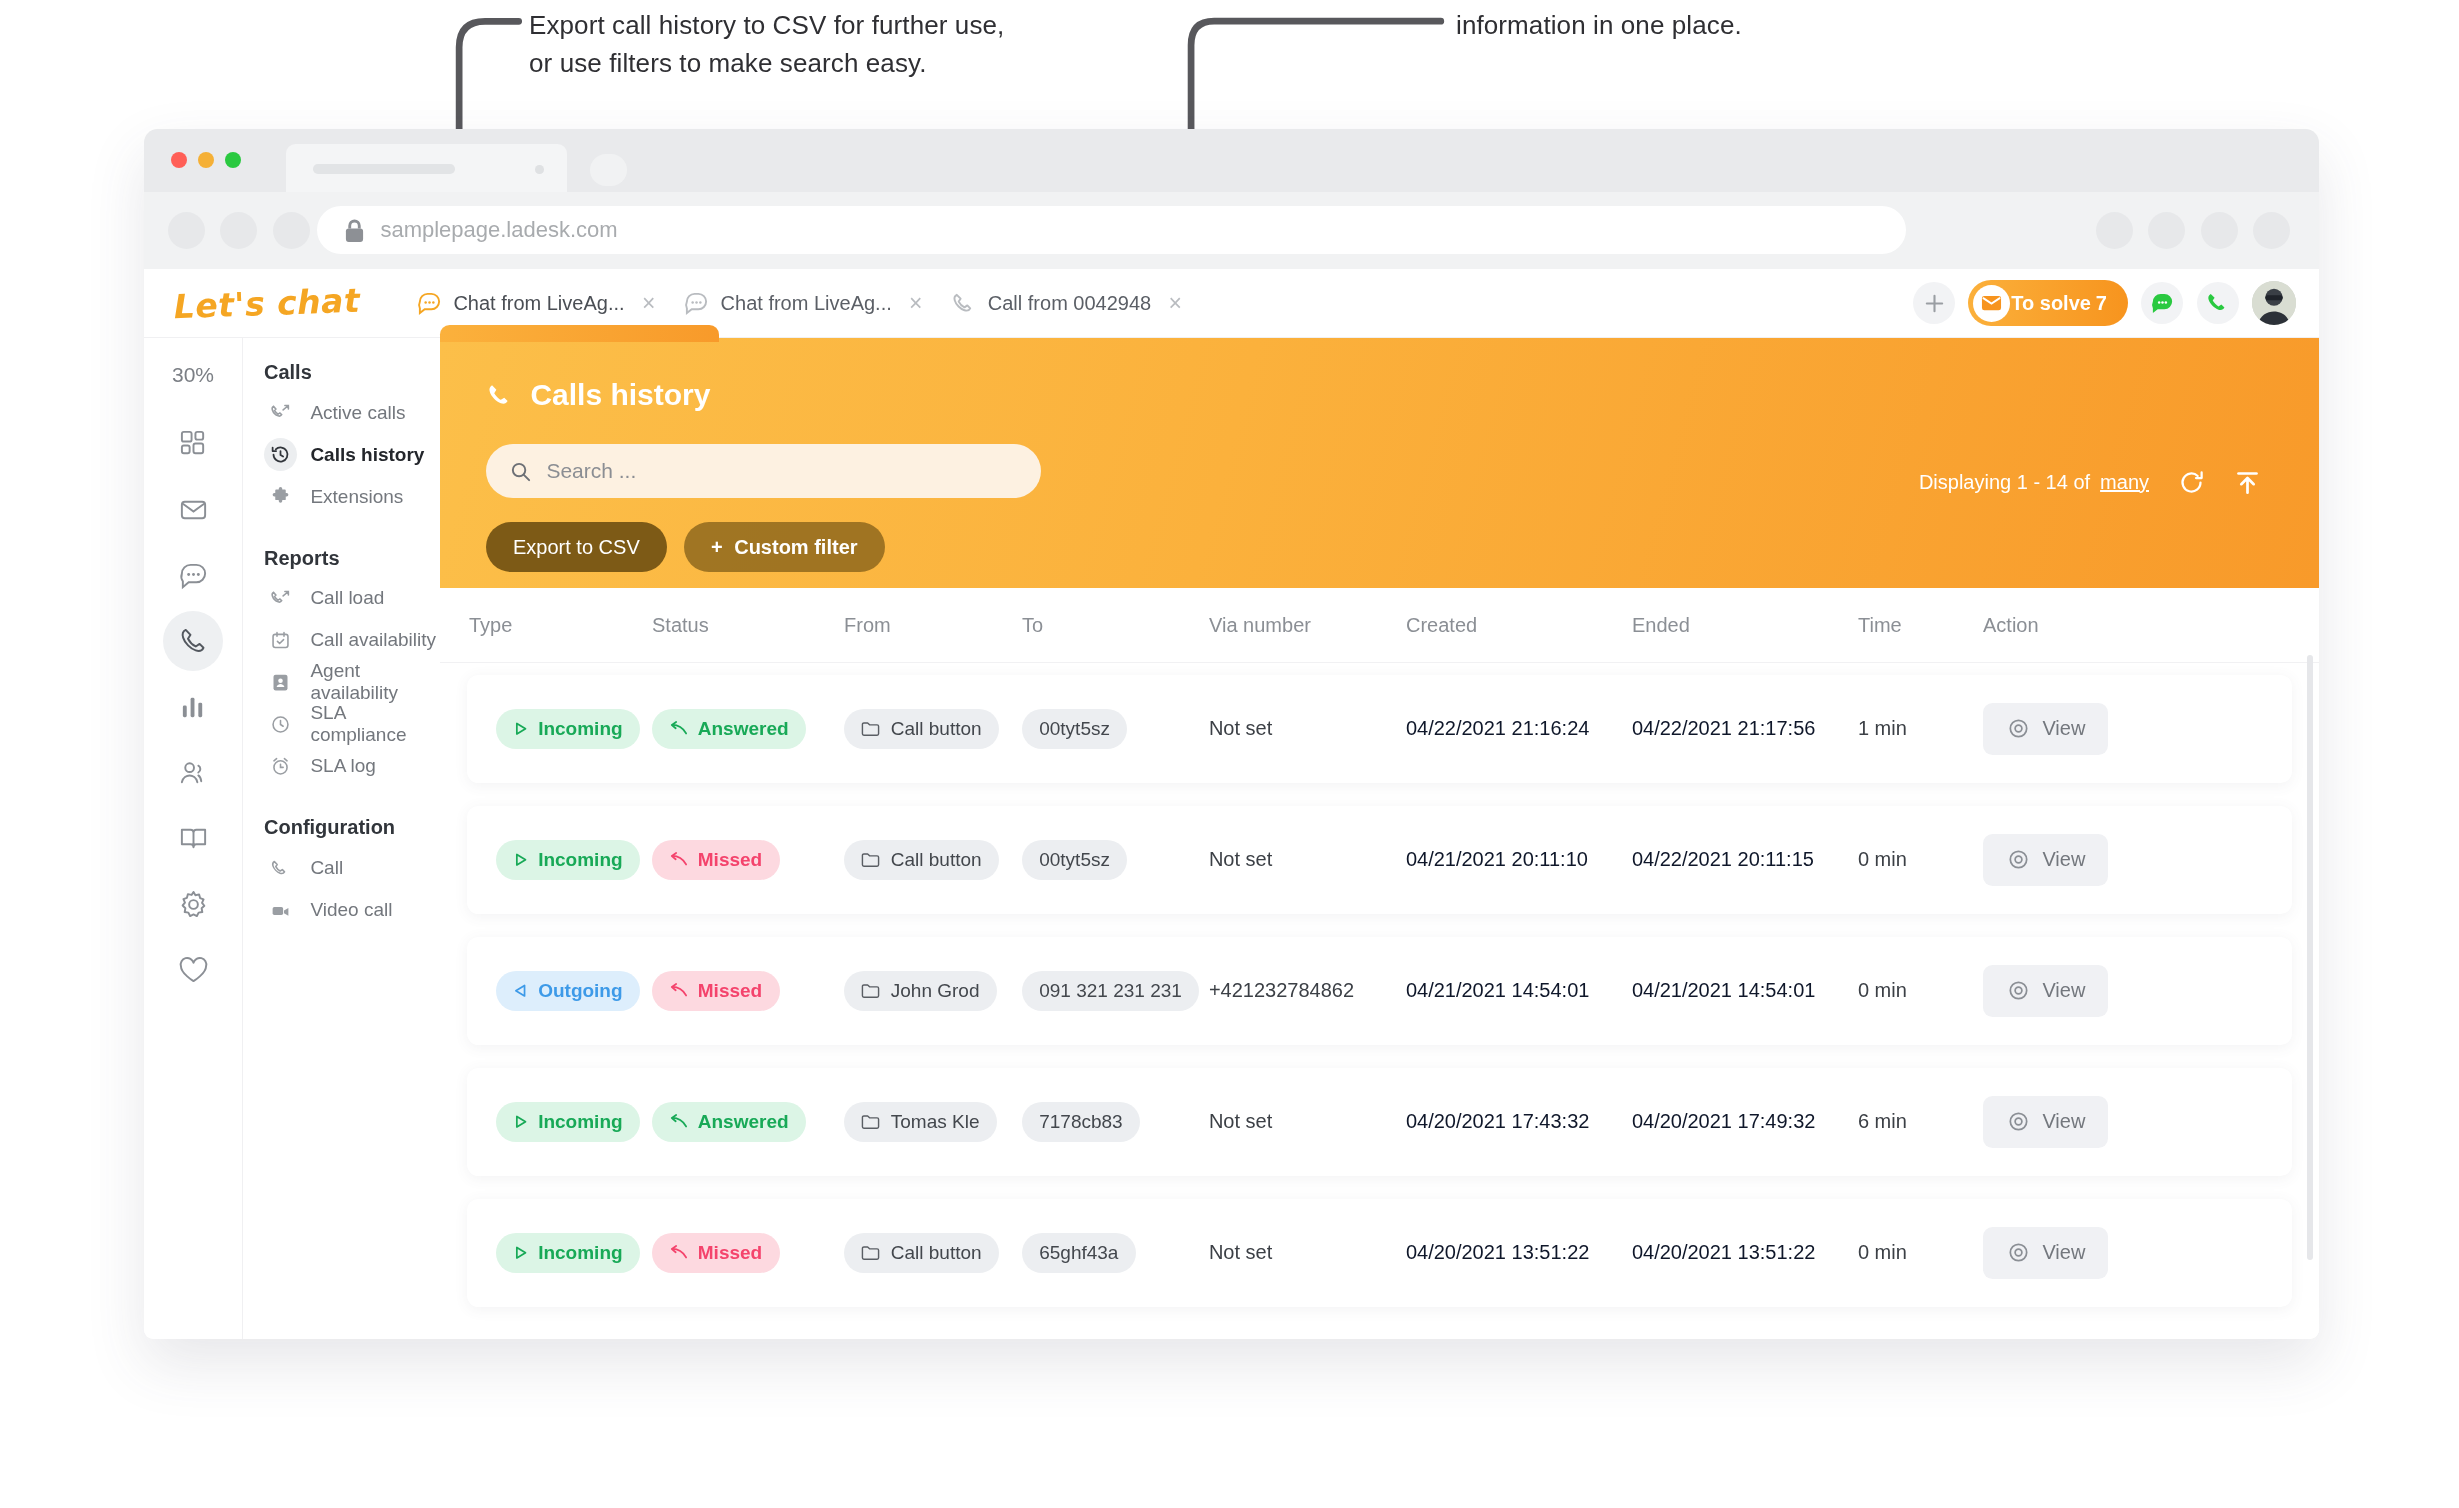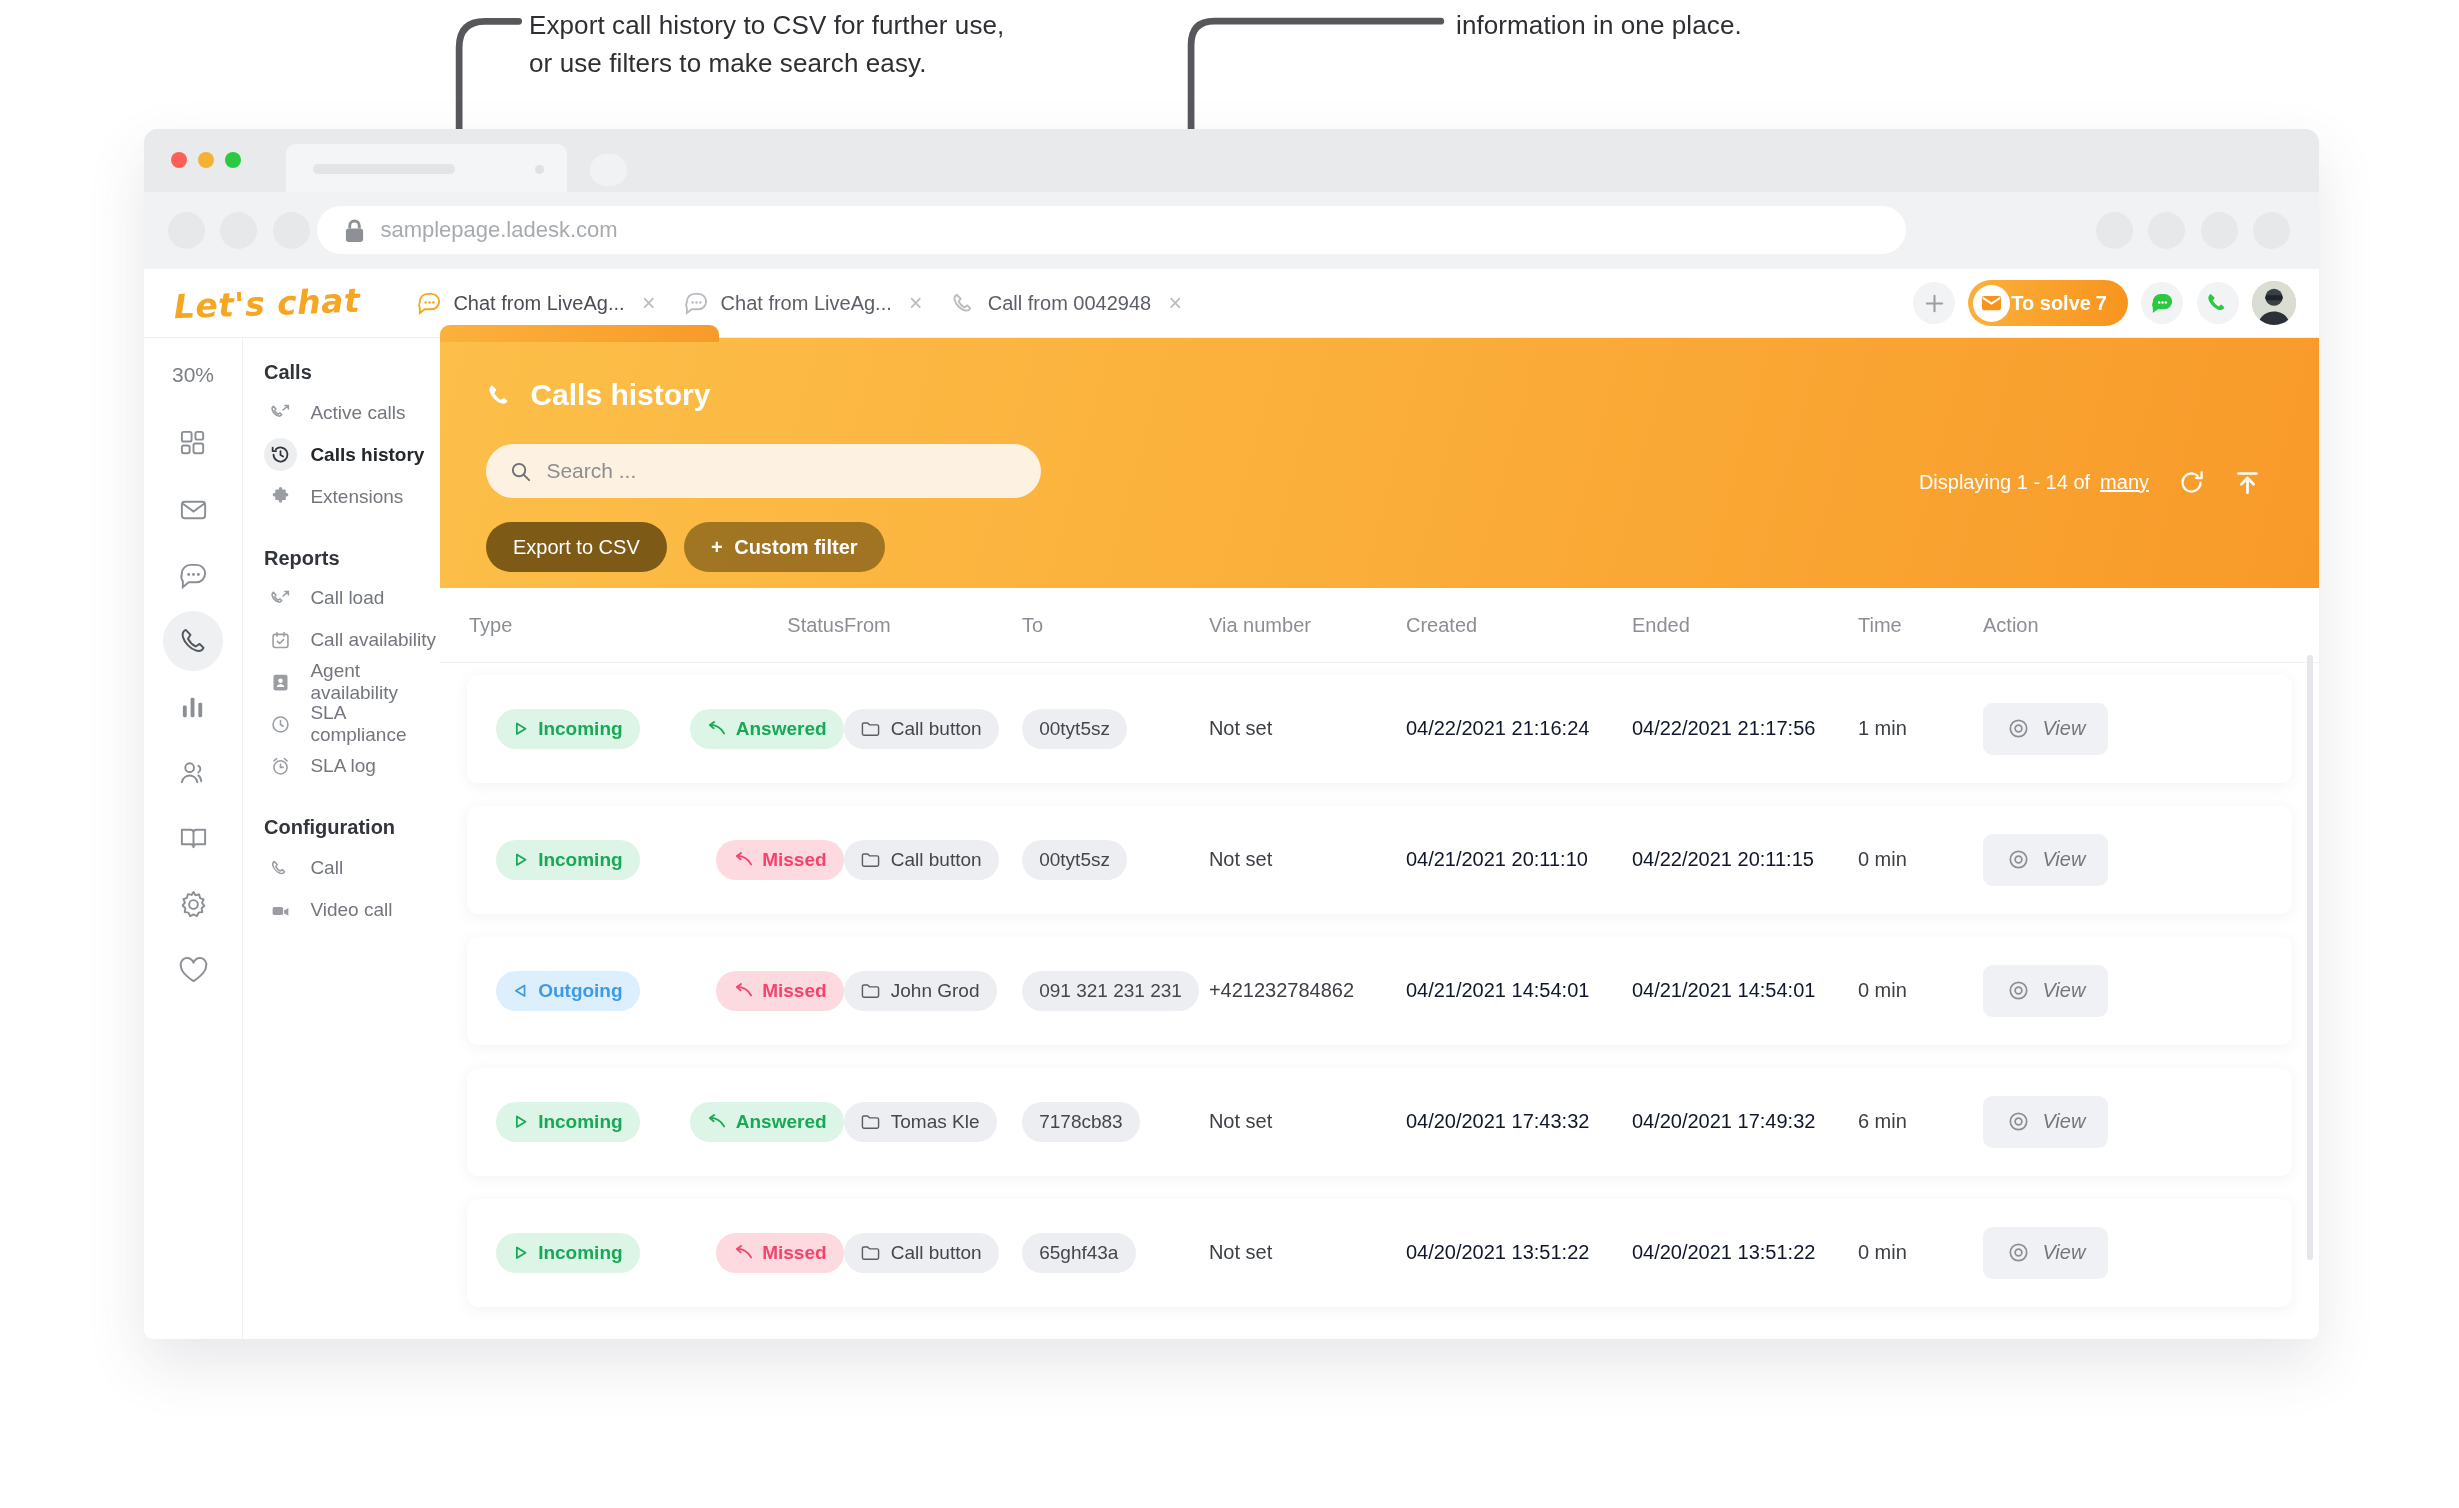--- a/index.html
+++ b/index.html
@@ -117,42 +117,42 @@
 
   
   .thead { display: flex; align-items: center; height: 75px; padding: 0 0 0 29px; border-bottom: 1px solid #f1f1f3; }
   .thead div { font-size: 20px; color: #8b8f95; }
   .rows { padding: 11.5px 27px 0 27px; }
   .row {
     display: flex; align-items: center; height: 108px; background: #fff; border-radius: 11.5px;
     box-shadow: 0 2.9px 13.4px rgba(80,80,100,.07); margin-bottom: 23px; padding-left: 1.9px;
   }
   .c-type  { width: 183px; }
-  .c-status{ width: 192px; text-align: right; }
+  .c-status{ width: 192px; }
   .c-from  { width: 178px; }
   .c-to    { width: 187px; }
   .c-via   { width: 197px; }
   .c-created{ width: 226px; }
   .c-ended { width: 226px; }
   .c-time  { width: 125px; }
   .c-action{ width: 154px; }
   .thead .c-type { padding-left: 0; }
 
   .pill { display: inline-flex; align-items: center; gap: 9.6px; height: 40px; border-radius: 20px; padding: 0 17.3px; font-size: 19px; font-weight: 700; }
   .pill.in  { background: #dcf5e6; color: #18a957; }
   .pill.out { background: #ddeefc; color: #3d9ae8; }
   .pill.answered { background: #dcf5e6; color: #18a957; }
   .pill.missed   { background: #fdd9e0; color: #f4436c; }
   .chip { display: inline-flex; align-items: center; gap: 10.6px; height: 40px; border-radius: 20px; padding: 0 17.3px;
           background: #eceef1; font-size: 19px; color: #43474d; }
   .chip.plain { justify-content: center; }
   .cell-txt { font-size: 20px; color: #3c4046; }
   .cell-dim { font-size: 20px; color: #0f172a; }
   .viewbtn { display: inline-flex; align-items: center; gap: 11.5px; height: 52px; border-radius: 9.6px; background: #f0f1f4;
-             padding: 0 23px; font-size: 20px; color: #73777d; font-style: italic; }
+             padding: 0 23px; font-size: 20px; color: #73777d; }
 
   .scrollbar { position: absolute; right: 5.8px; top: 317px; width: 6.7px; height: 605px; background: #e6e7ea; border-radius: 3.8px; }
 
   svg { display: block; }
 </style>
 </head>
 <body>
 
 <div class="stage">
 

